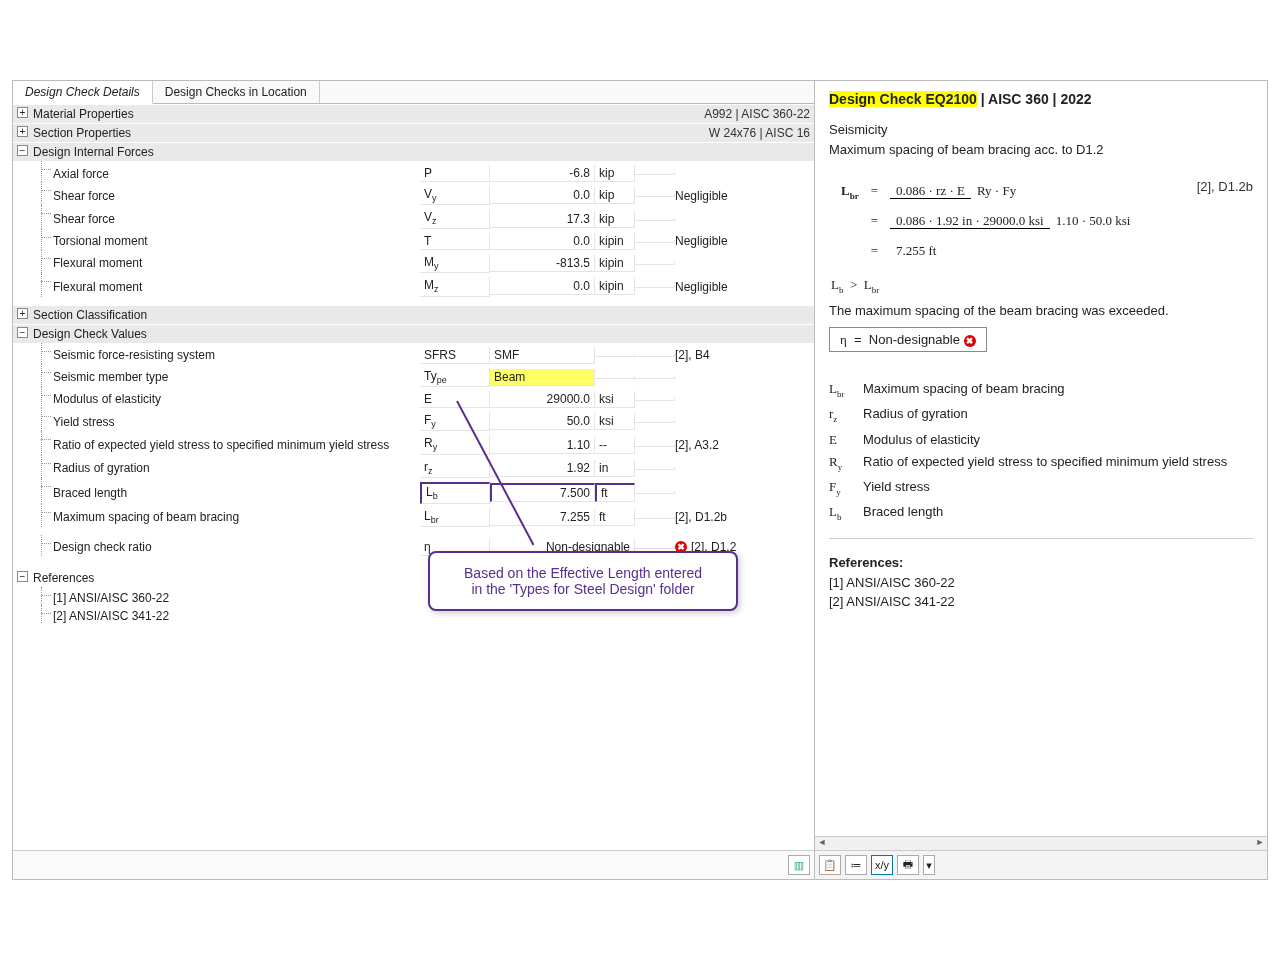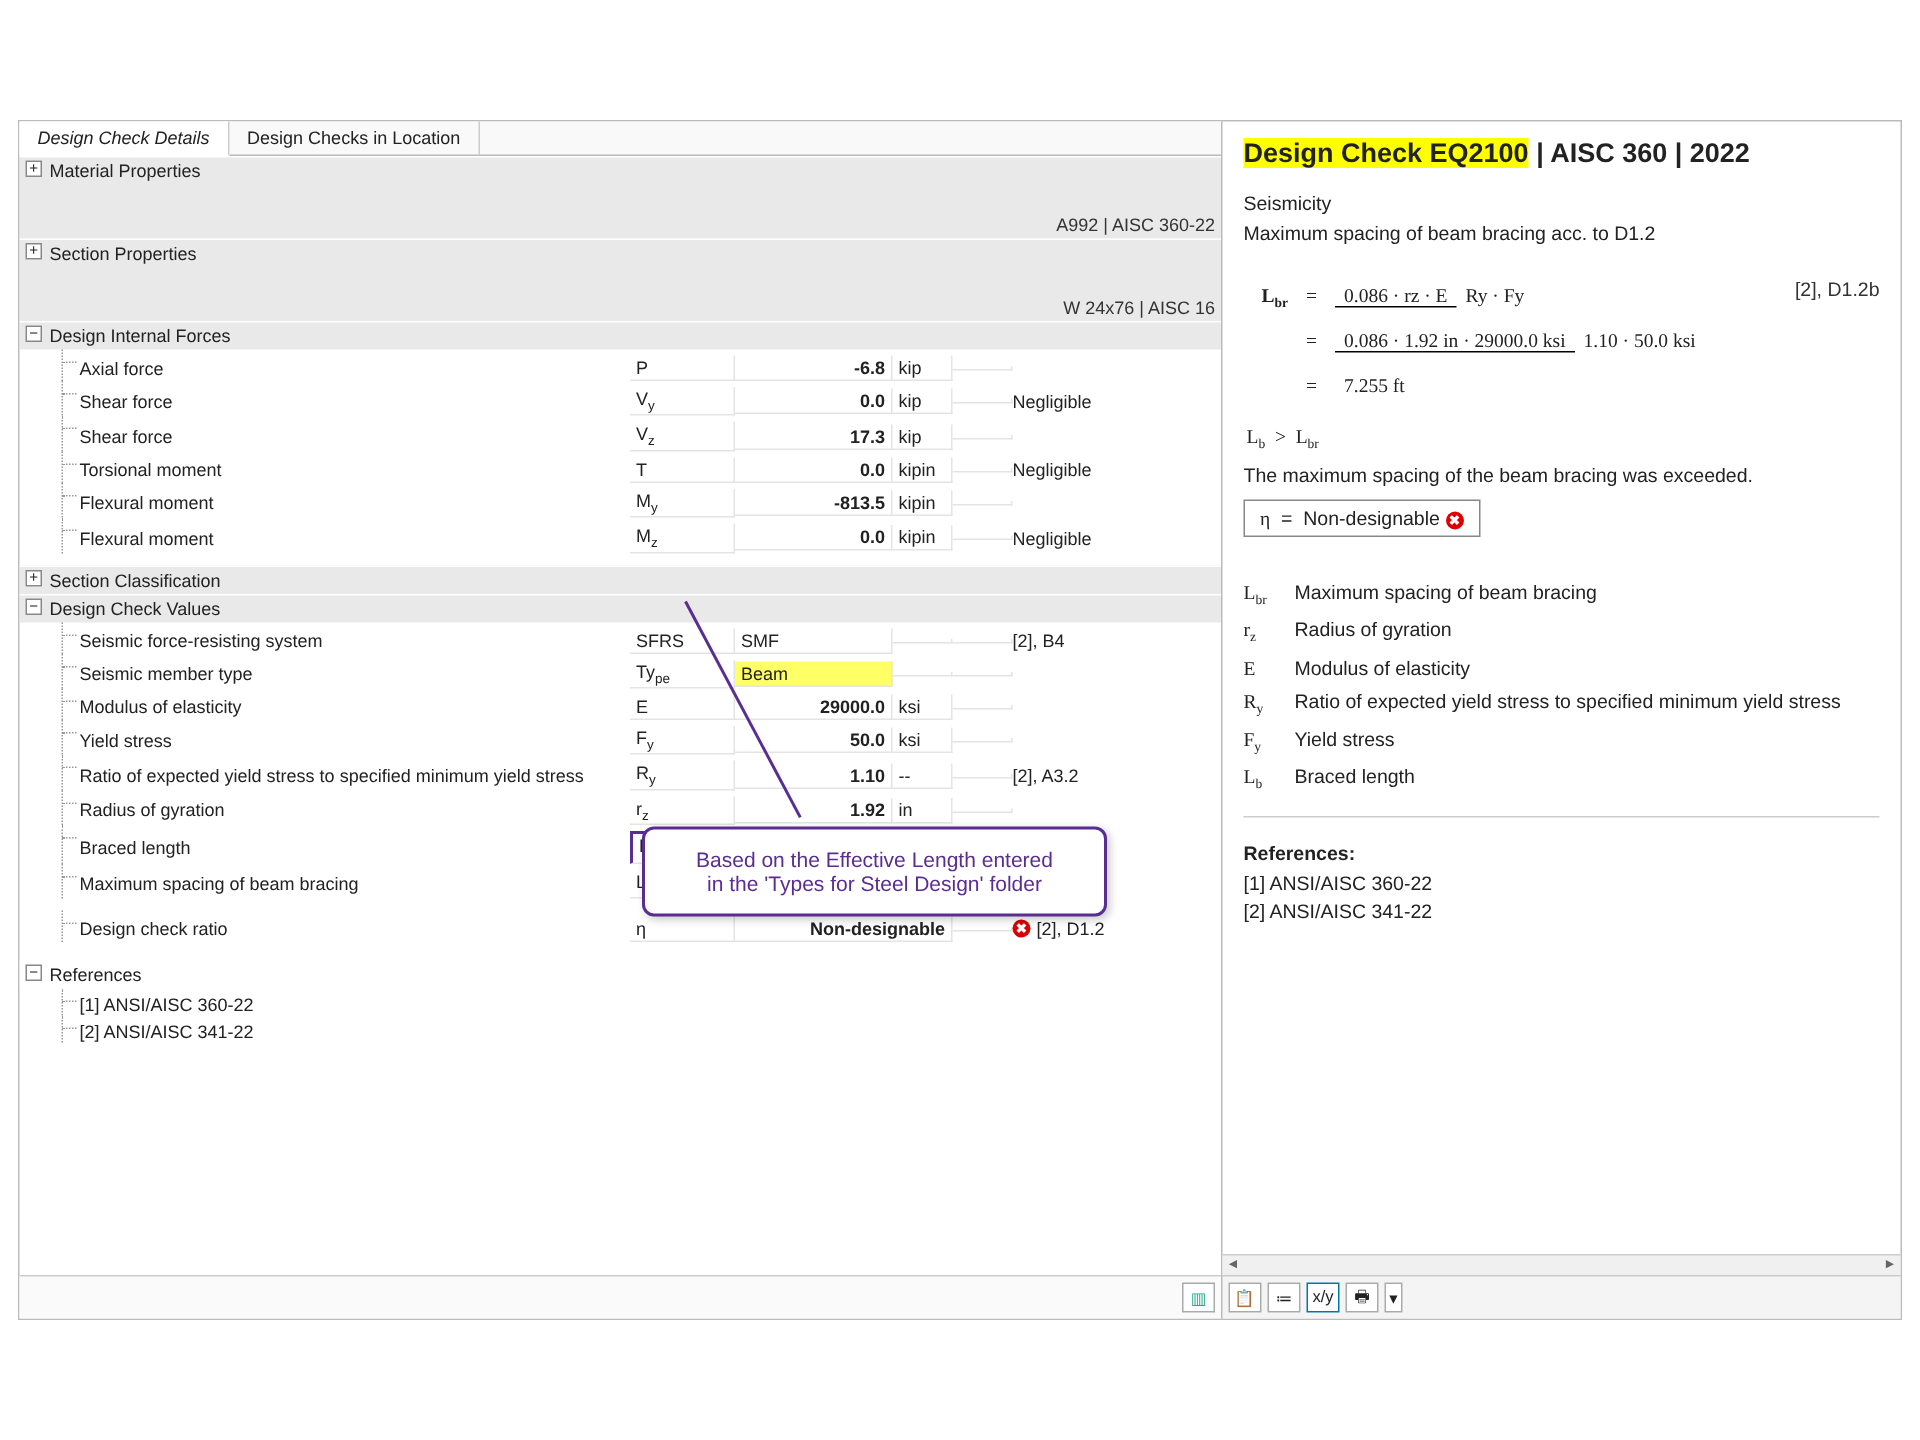--- a/index.html
+++ b/index.html
@@ -7,37 +7,37 @@
 .app { display: flex; border: 1px solid #bbb; width: 1256px; height: 800px; margin: 80px 12px 0 12px; }
 .left { width: 802px; border-right: 1px solid #bbb; position: relative; display: flex; flex-direction: column; }
 .right { flex: 1; display: flex; flex-direction: column; }
 .tabs { display: flex; border-bottom: 1px solid #bbb; background: #f9f9f9; }
 .tab { padding: 4px 12px; border-right: 1px solid #ccc; cursor: pointer; }
 .tab.active { background: #fff; border-bottom: 1px solid #fff; margin-bottom: -1px; font-style: italic; }
 .tree { flex: 1; overflow: auto; }
 .section-header { background: #e9e9e9; padding: 2px 4px 2px 20px; display: flex; position: relative; border-top: 1px solid #fff; }
 .section-header .exp { position: absolute; left: 4px; top: 2px; width: 11px; height: 11px; border: 1px solid #888; font-size: 10px; line-height: 9px; text-align: center; background: #fff; cursor: pointer; }
 .section-header .label { flex: 1; }
-.section-header .meta { color: #333; margin-top: 36px; }
+.section-header .meta { color: #333; }
 .row { display: flex; padding: 4px 4px 0 40px; position: relative; align-items: center; min-height: 16px; }
 .tree-line { position: absolute; left: 28px; top: 0; bottom: 0; border-left: 1px dotted #999; }
 .tree-branch { position: absolute; left: 28px; top: 8px; width: 10px; border-top: 1px dotted #999; }
 .row .label { flex: 1; min-width: 0; }
 .sym { width: 70px; }
-.val { width: 105px; text-align: right; padding-right: 4px; font-weight: bold; }
+.val { width: 105px; text-align: right; padding-right: 4px; }
 .unit { width: 40px; }
 .ref { width: 135px; display: flex; align-items: center; gap: 4px; }
 .row .cellborder { border-right: 1px solid #e4e4e4; border-bottom: 1px solid #e4e4e4; padding: 1px 4px; }
 .highlight-yellow { background: #ffff66; }
 .highlight-box { border: 2px solid #5a2d91; }
 sub { font-size: 9px; }
 .callout { position: absolute; border: 2px solid #5a2d91; border-radius: 8px; padding: 12px 8px; color: #5a2d91; font-size: 14px; text-align: center; background: #fff; box-shadow: 2px 2px 6px rgba(0,0,0,0.2); }
 .callout-line { position: absolute; border-left: 2px solid #5a2d91; }
 .right-content { padding: 8px 14px; flex: 1; overflow: auto; font-size: 13px; line-height: 1.5; }
-.right-title { font-weight: bold; font-size: 18px; margin-bottom: 10px; }
+.right-title { font-weight: bold; font-size: 14px; margin-bottom: 10px; }
 .right-title .hl { background: #ffff00; }
 .formula-block { display: flex; align-items: flex-start; gap: 12px; margin: 8px 0 4px 12px; }
 .frac { display: inline-block; text-align: center; vertical-align: middle; }
 .frac .num { border-bottom: 1px solid #000; padding: 0 6px; margin-top: 40px; }
 .frac .den { padding: 0 6px; }
 .result-box { border: 1px solid #888; display: inline-block; padding: 2px 10px; margin: 6px 0; }
 .legend-row { display: flex; gap: 10px; margin: 3px 0; }
 .legend-sym { width: 24px; font-family: "Times New Roman", serif; }
 .hr { border-top: 1px solid #ccc; margin: 14px 0; }
 .error-icon { display: inline-block; width: 12px; height: 12px; border-radius: 50%; background: #d00; color: #fff; font-size: 9px; line-height: 12px; text-align: center; font-weight: bold; }

